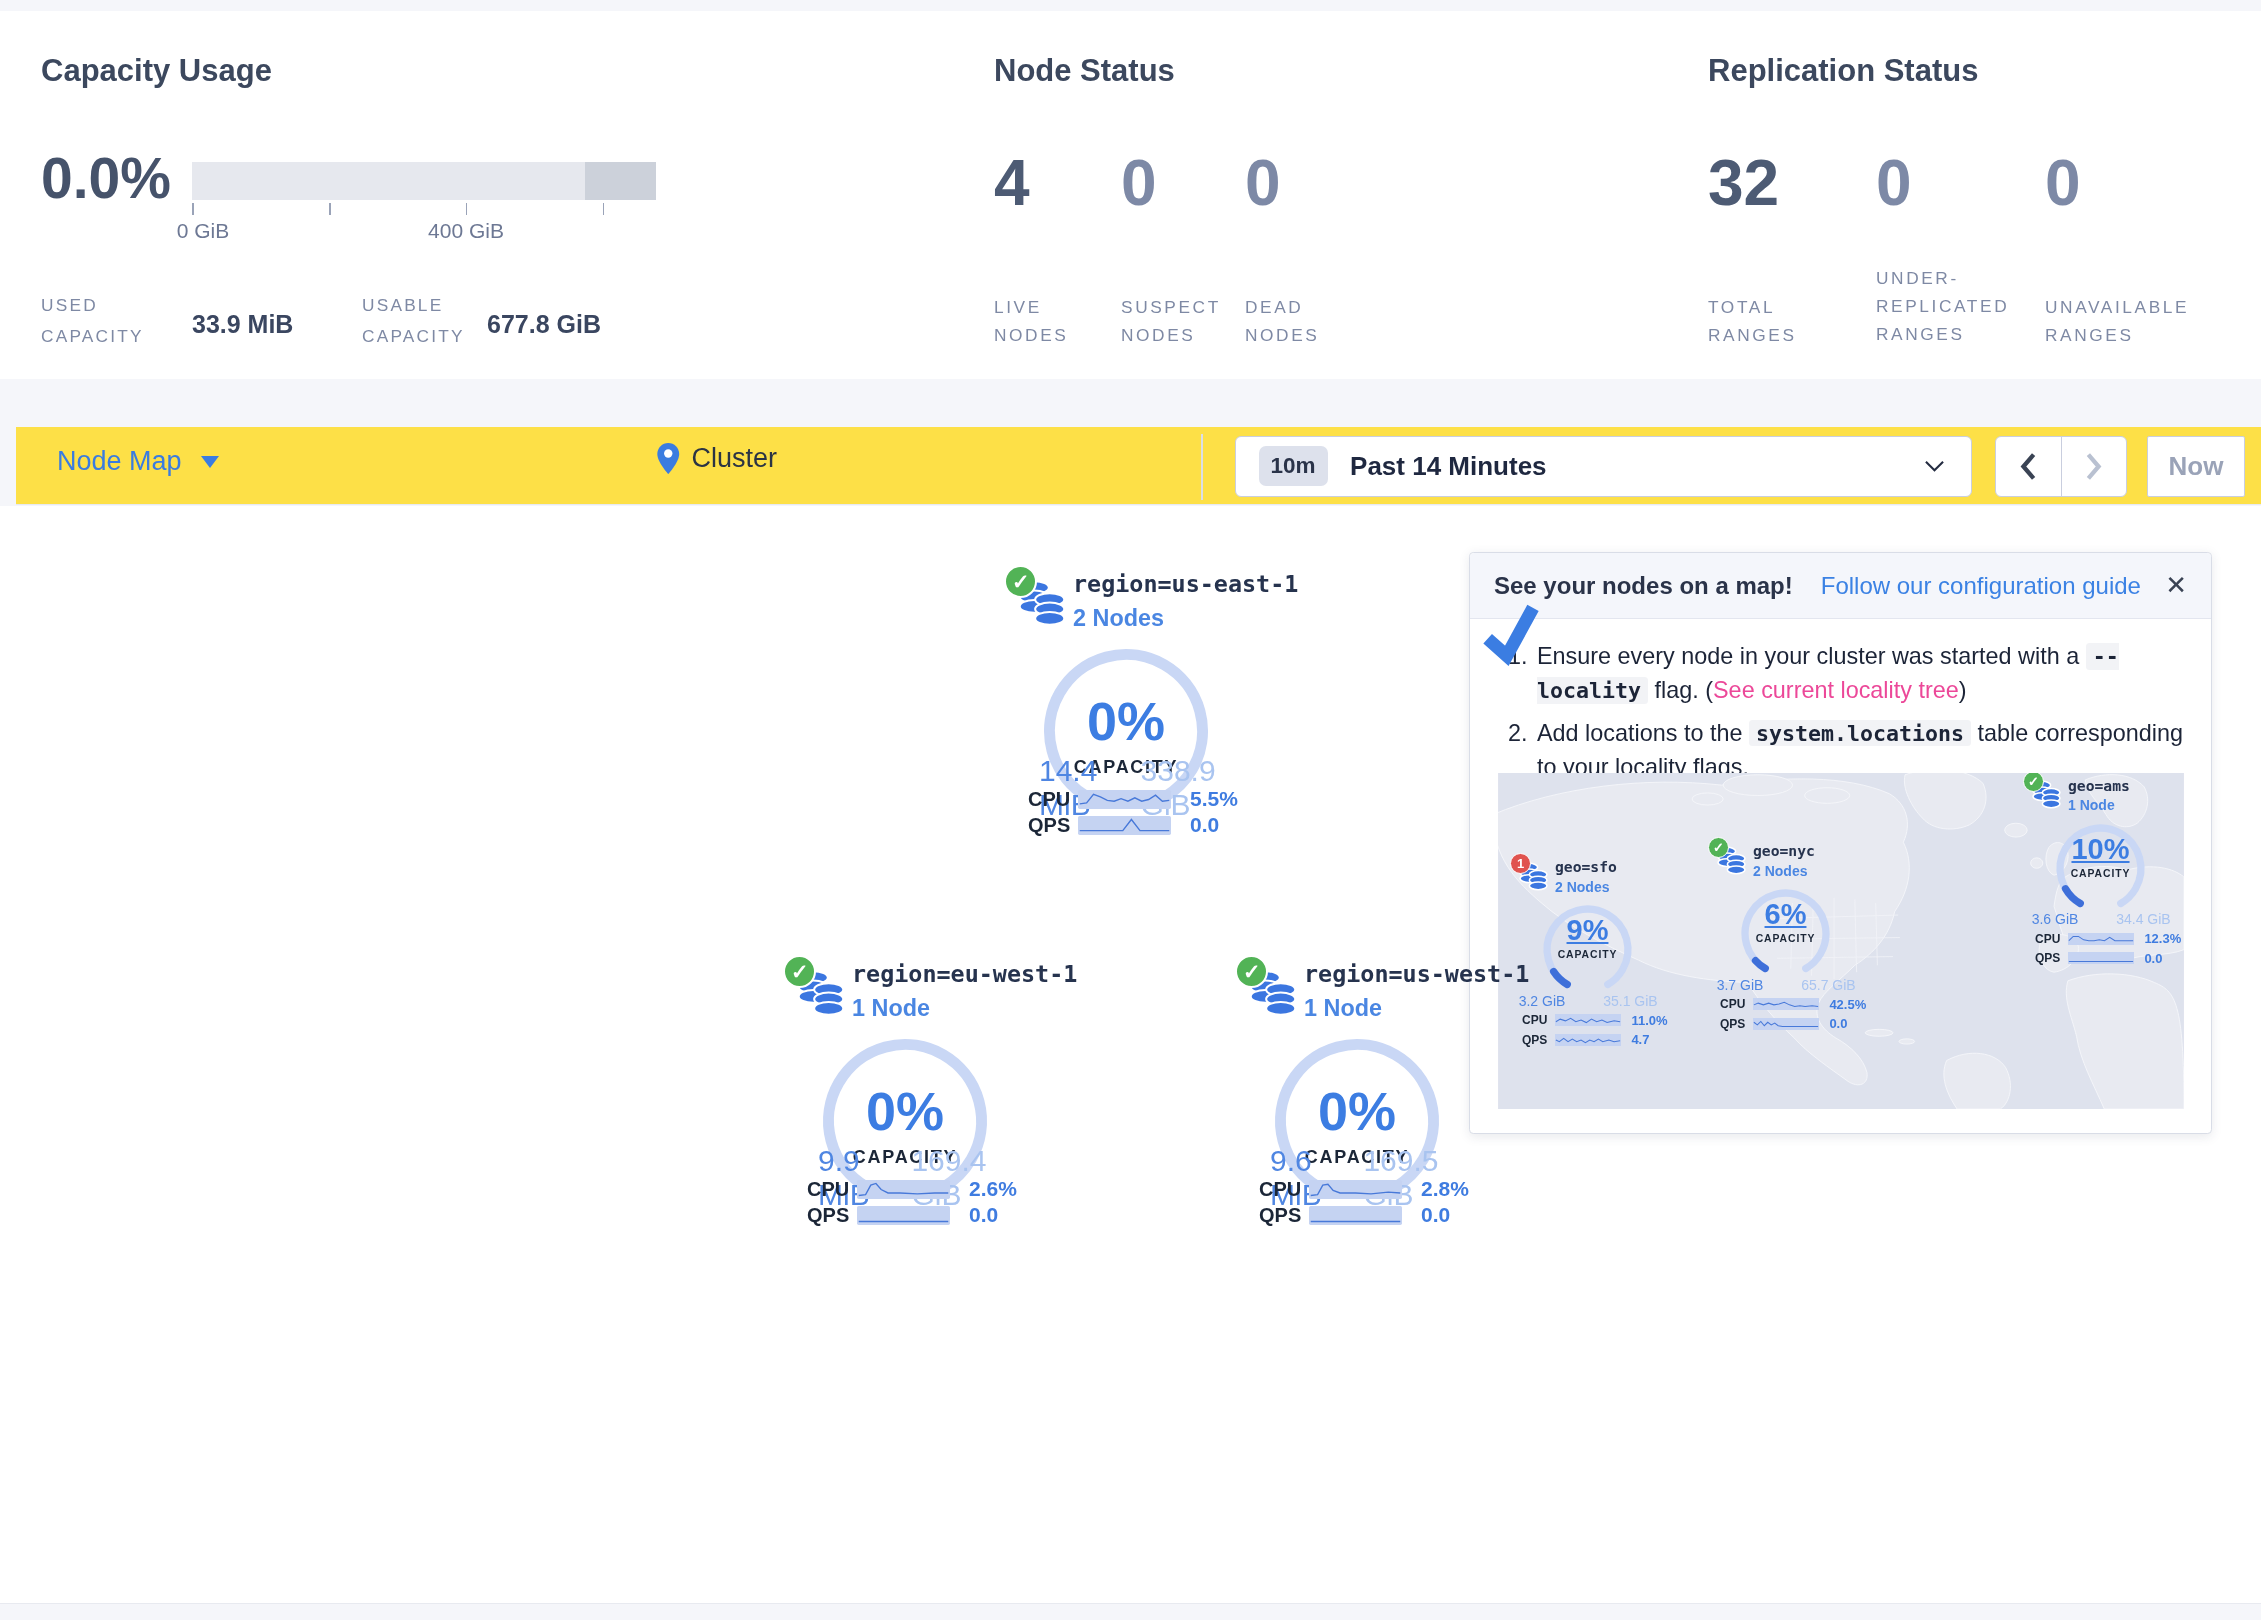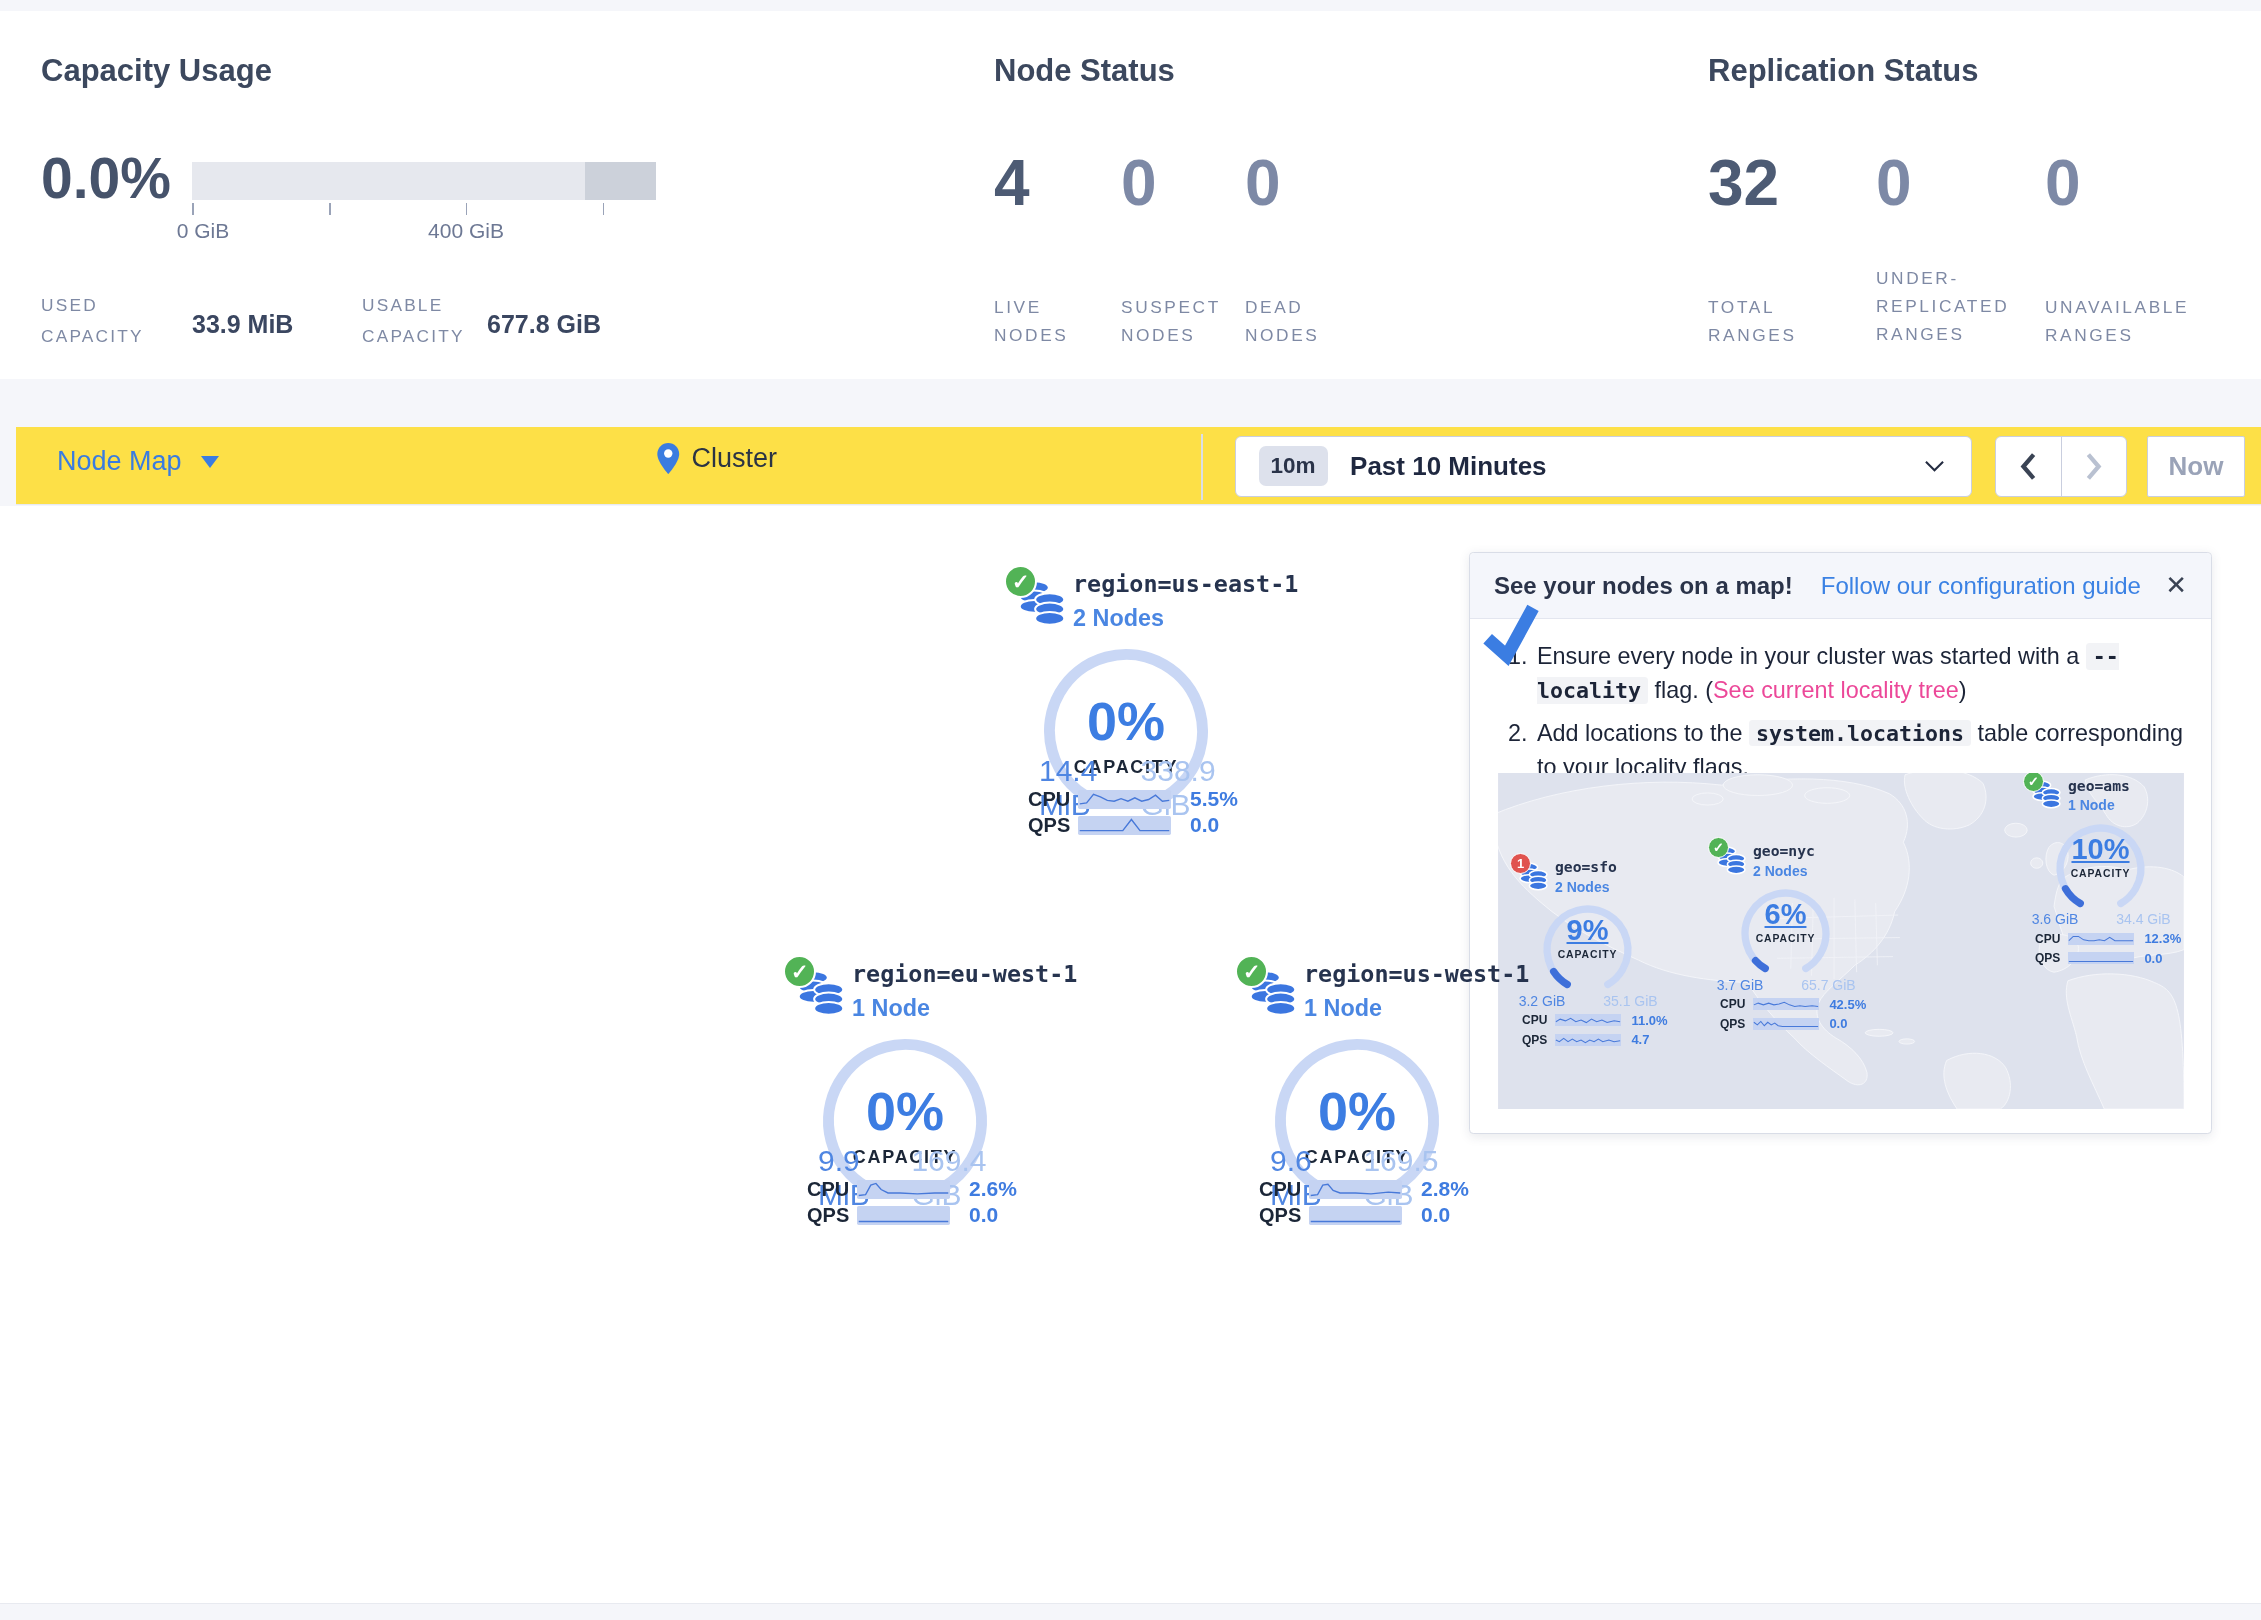--- a/index.html
+++ b/index.html
@@ -158,21 +158,21 @@
   <div class="breadcrumb">
     <svg width="22.5" height="31" viewBox="0 0 24 34">
       <path d="M12 0C5.4 0 0 5.4 0 12c0 9 12 22 12 22s12-13 12-22C24 5.4 18.6 0 12 0z" fill="#3a7ce0"></path>
       <circle cx="12" cy="11.5" r="4.6" fill="#fff"></circle>
     </svg>
     <span class="lbl">Cluster</span>
   </div>
   <div class="tb-divider"></div>
   <div class="time-select">
     <span class="time-badge">10m</span>
-    <span class="time-label">Past 10 Minutes</span>
+    <span class="time-label">Past 14 Minutes</span>
     <svg class="time-chevron" width="21" height="12" viewBox="0 0 24 14">
       <polyline points="2,2 12,12 22,2" fill="none" stroke="#242c41" stroke-width="2.4"></polyline>
     </svg>
   </div>
   <div class="arrow-group">
     <div class="arrow-btn prev">
       <svg width="19" height="29" viewBox="0 0 22 34">
         <polyline points="17,3 5,17 17,31" fill="none" stroke="#3a4354" stroke-width="5"></polyline>
       </svg>
     </div>

